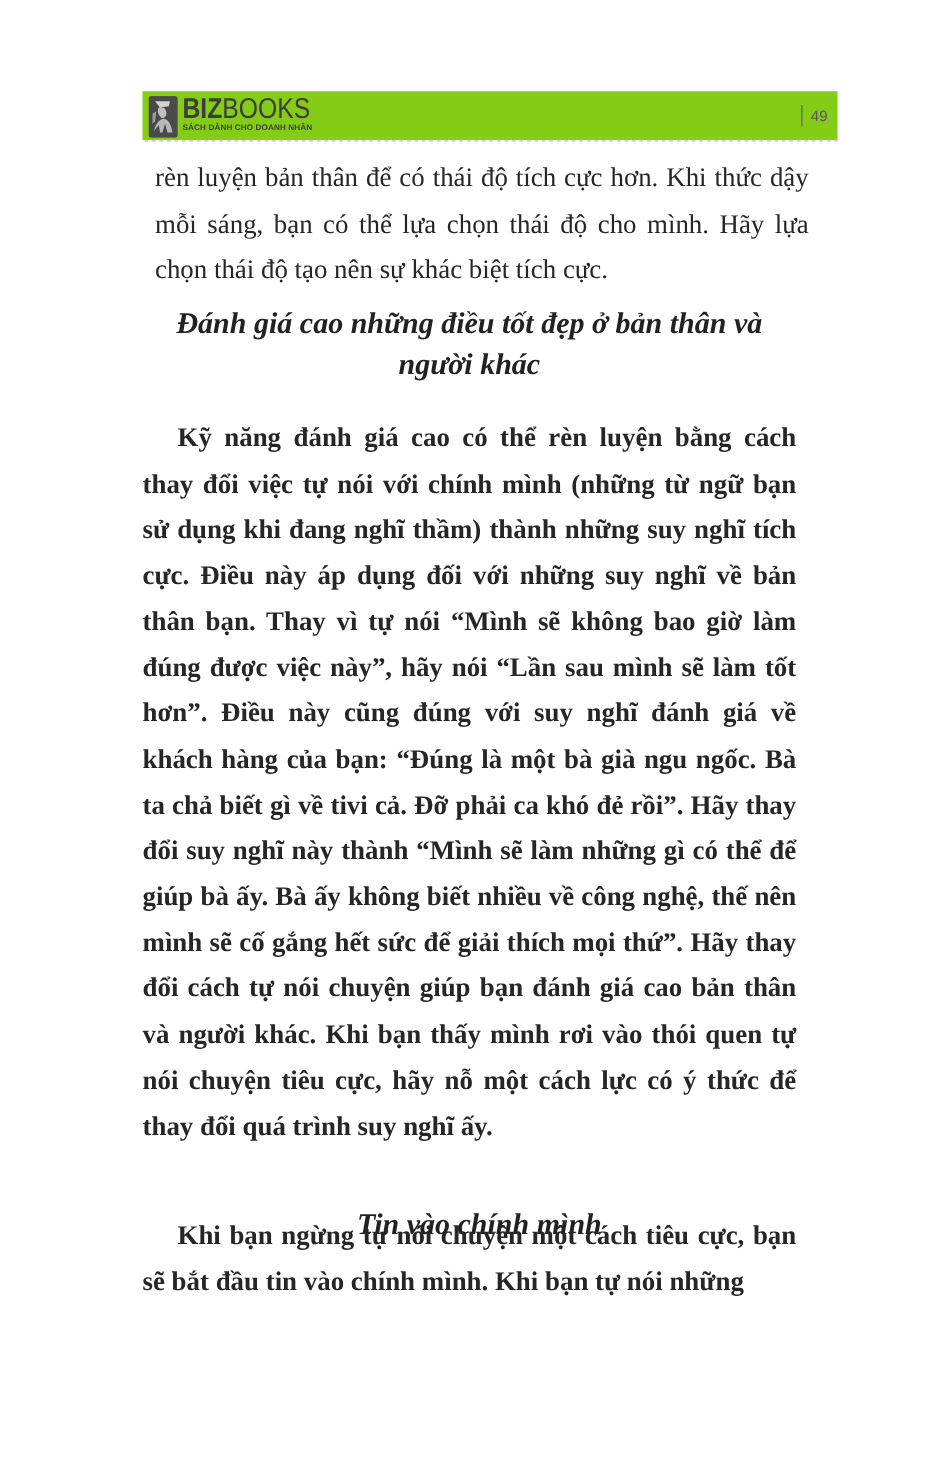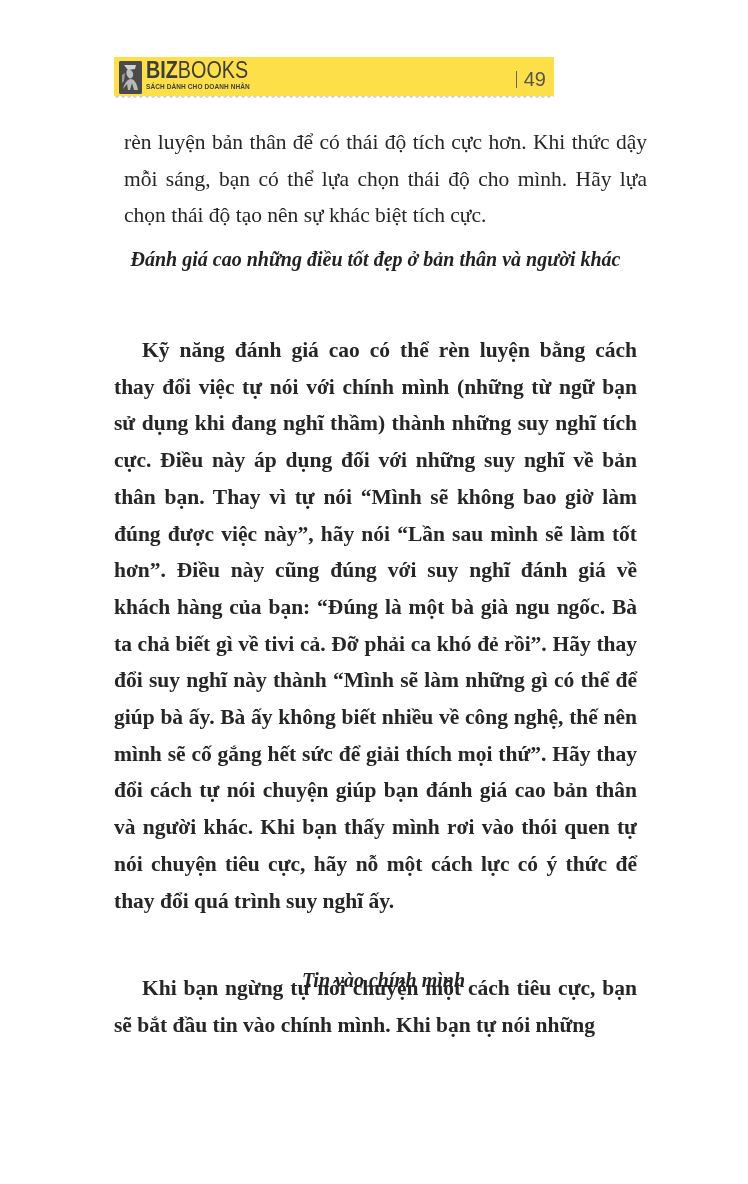--- a/index.html
+++ b/index.html
@@ -11,24 +11,24 @@
       width: 748px;
       height: 1184px;
       position: relative;
       overflow: hidden;
       font-family: "Liberation Serif", "DejaVu Serif", serif;
       color: #262626;
     }
     .header-band {
       position: absolute;
       left: 114px;
-      top: 57px;
-      width: 440px;
+      top: 73px;
+      width: 556px;
       height: 39px;
-      background: #fde047;
+      background: #84cc16;
     }
     .header-band::after {
       content: "";
       position: absolute;
       left: 0;
       right: 0;
       bottom: -3px;
       height: 3px;
       background-image: radial-gradient(circle at 3px 0, #d3d3d3 1.6px, transparent 1.8px);
       background-size: 6px 3px;
@@ -69,21 +69,21 @@
       letter-spacing: 0.1px;
       margin-top: 2px;
       white-space: nowrap;
       color: #3d3d3d;
     }
     .page-num-wrap {
       position: absolute;
       right: 8px;
       top: 11px;
       font-family: "Liberation Sans", "DejaVu Sans", sans-serif;
-      font-size: 20px;
+      font-size: 12px;
       color: #555;
       display: flex;
       align-items: center;
       gap: 7px;
     }
     .page-sep {
       display: inline-block;
       width: 1px;
       height: 17px;
       background: #666;
@@ -100,21 +100,21 @@
       color: #262626;
     }
     .text-block.indent { text-indent: 28px; font-weight: bold; }
     .heading {
       position: absolute;
       left: 114px;
       width: 523px;
       text-align: center;
       font-style: italic;
       font-weight: bold;
-      font-size: 20px;
+      font-size: 24px;
       line-height: 33px;
       color: #222;
     }
   </style>
 </head>
 <body>
 
 <div class="header-band">
   <div class="logo-icon">
     <svg width="23" height="33" viewBox="0 0 23 33">

